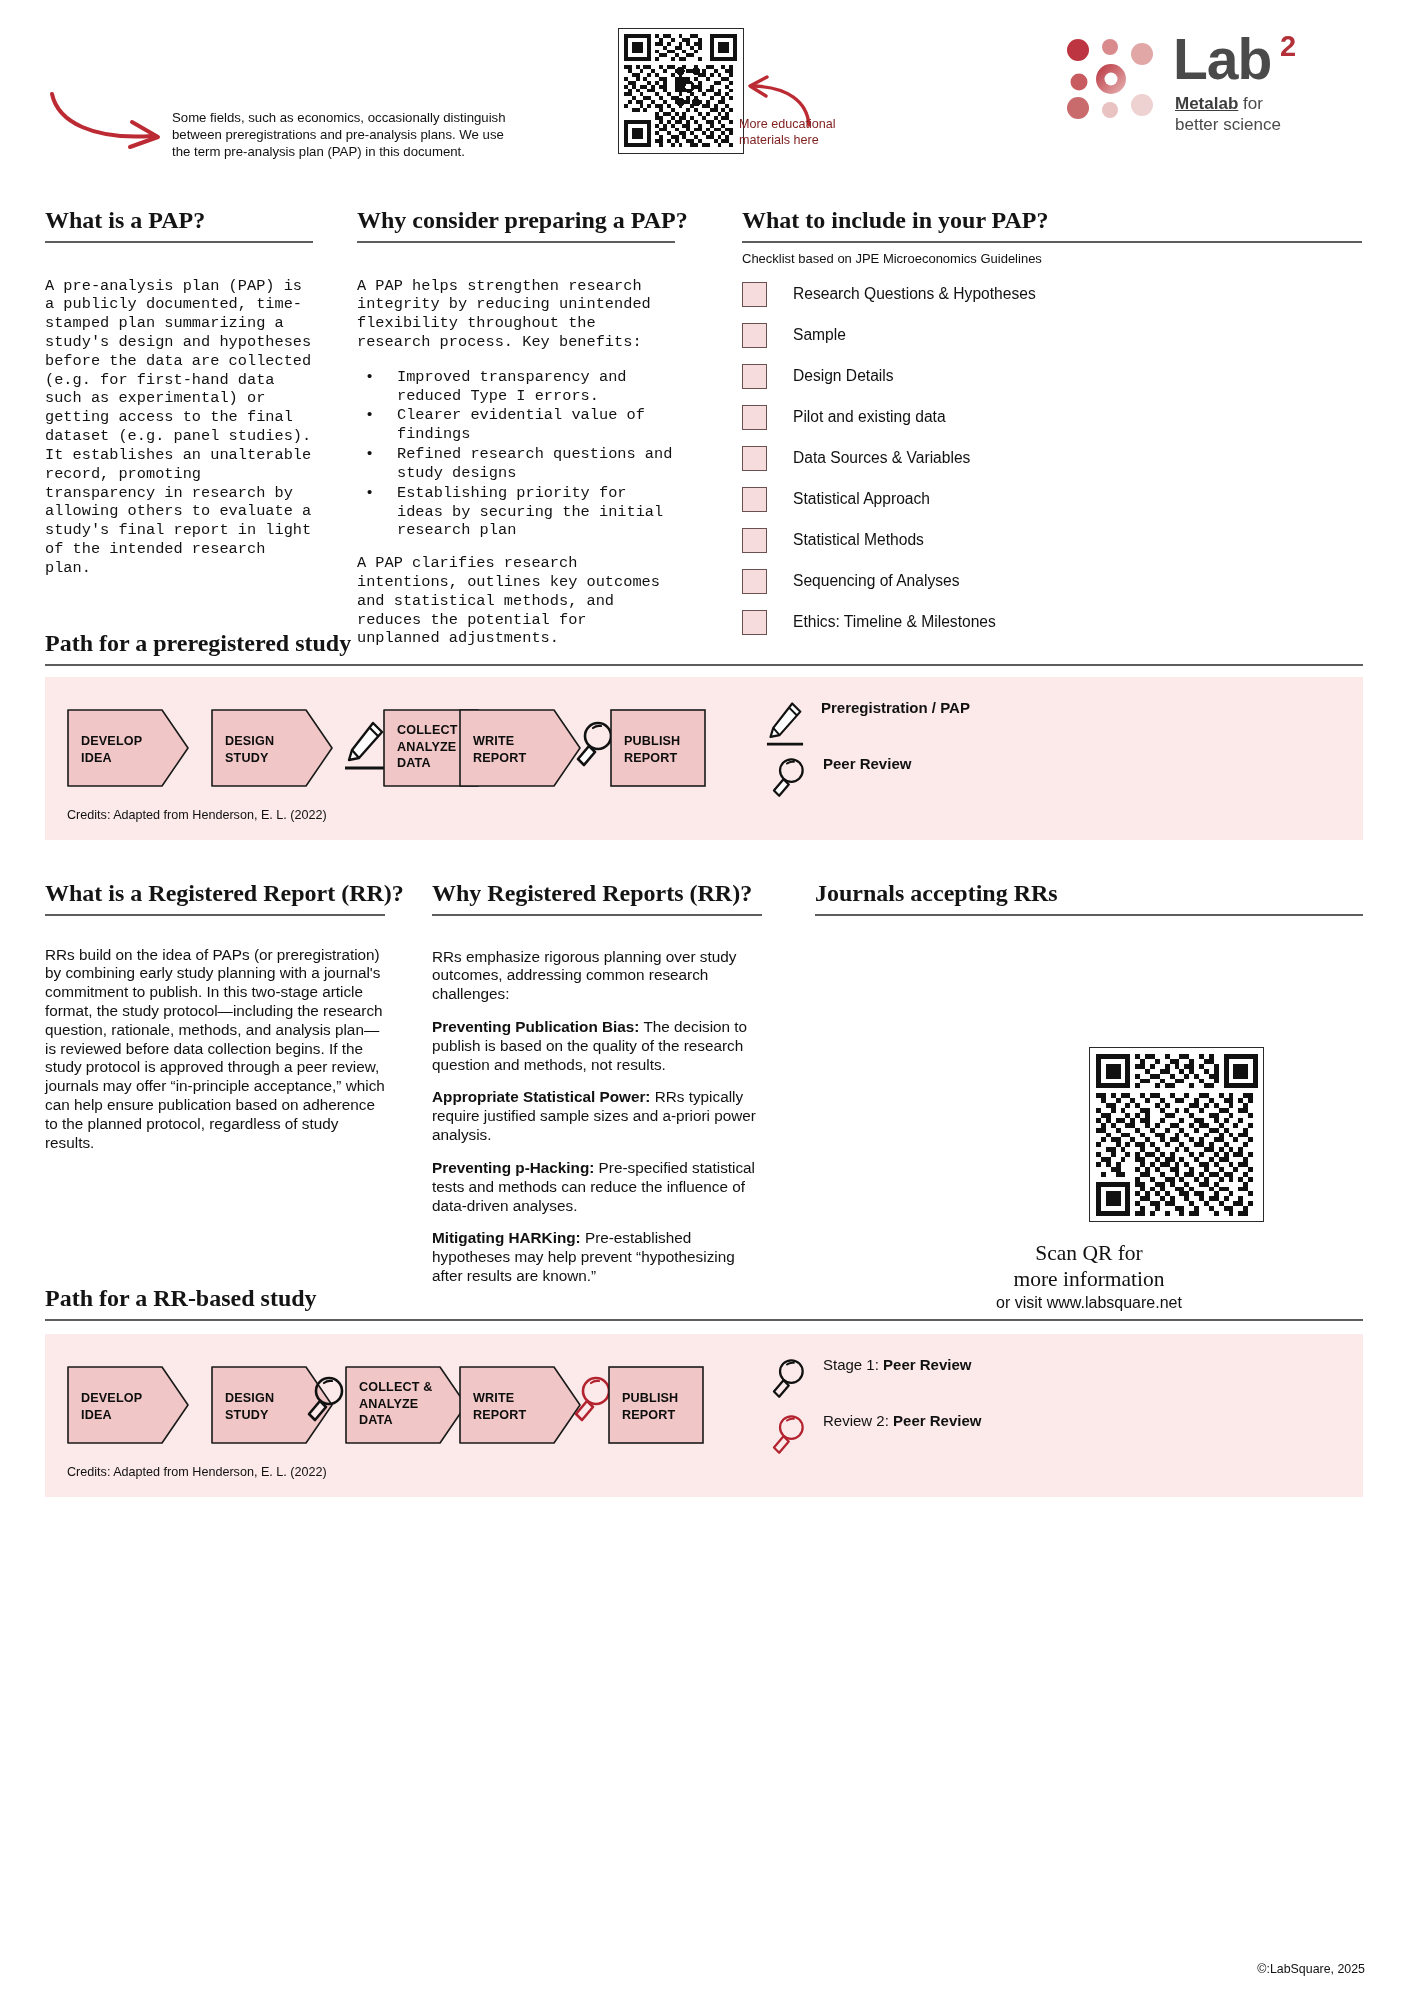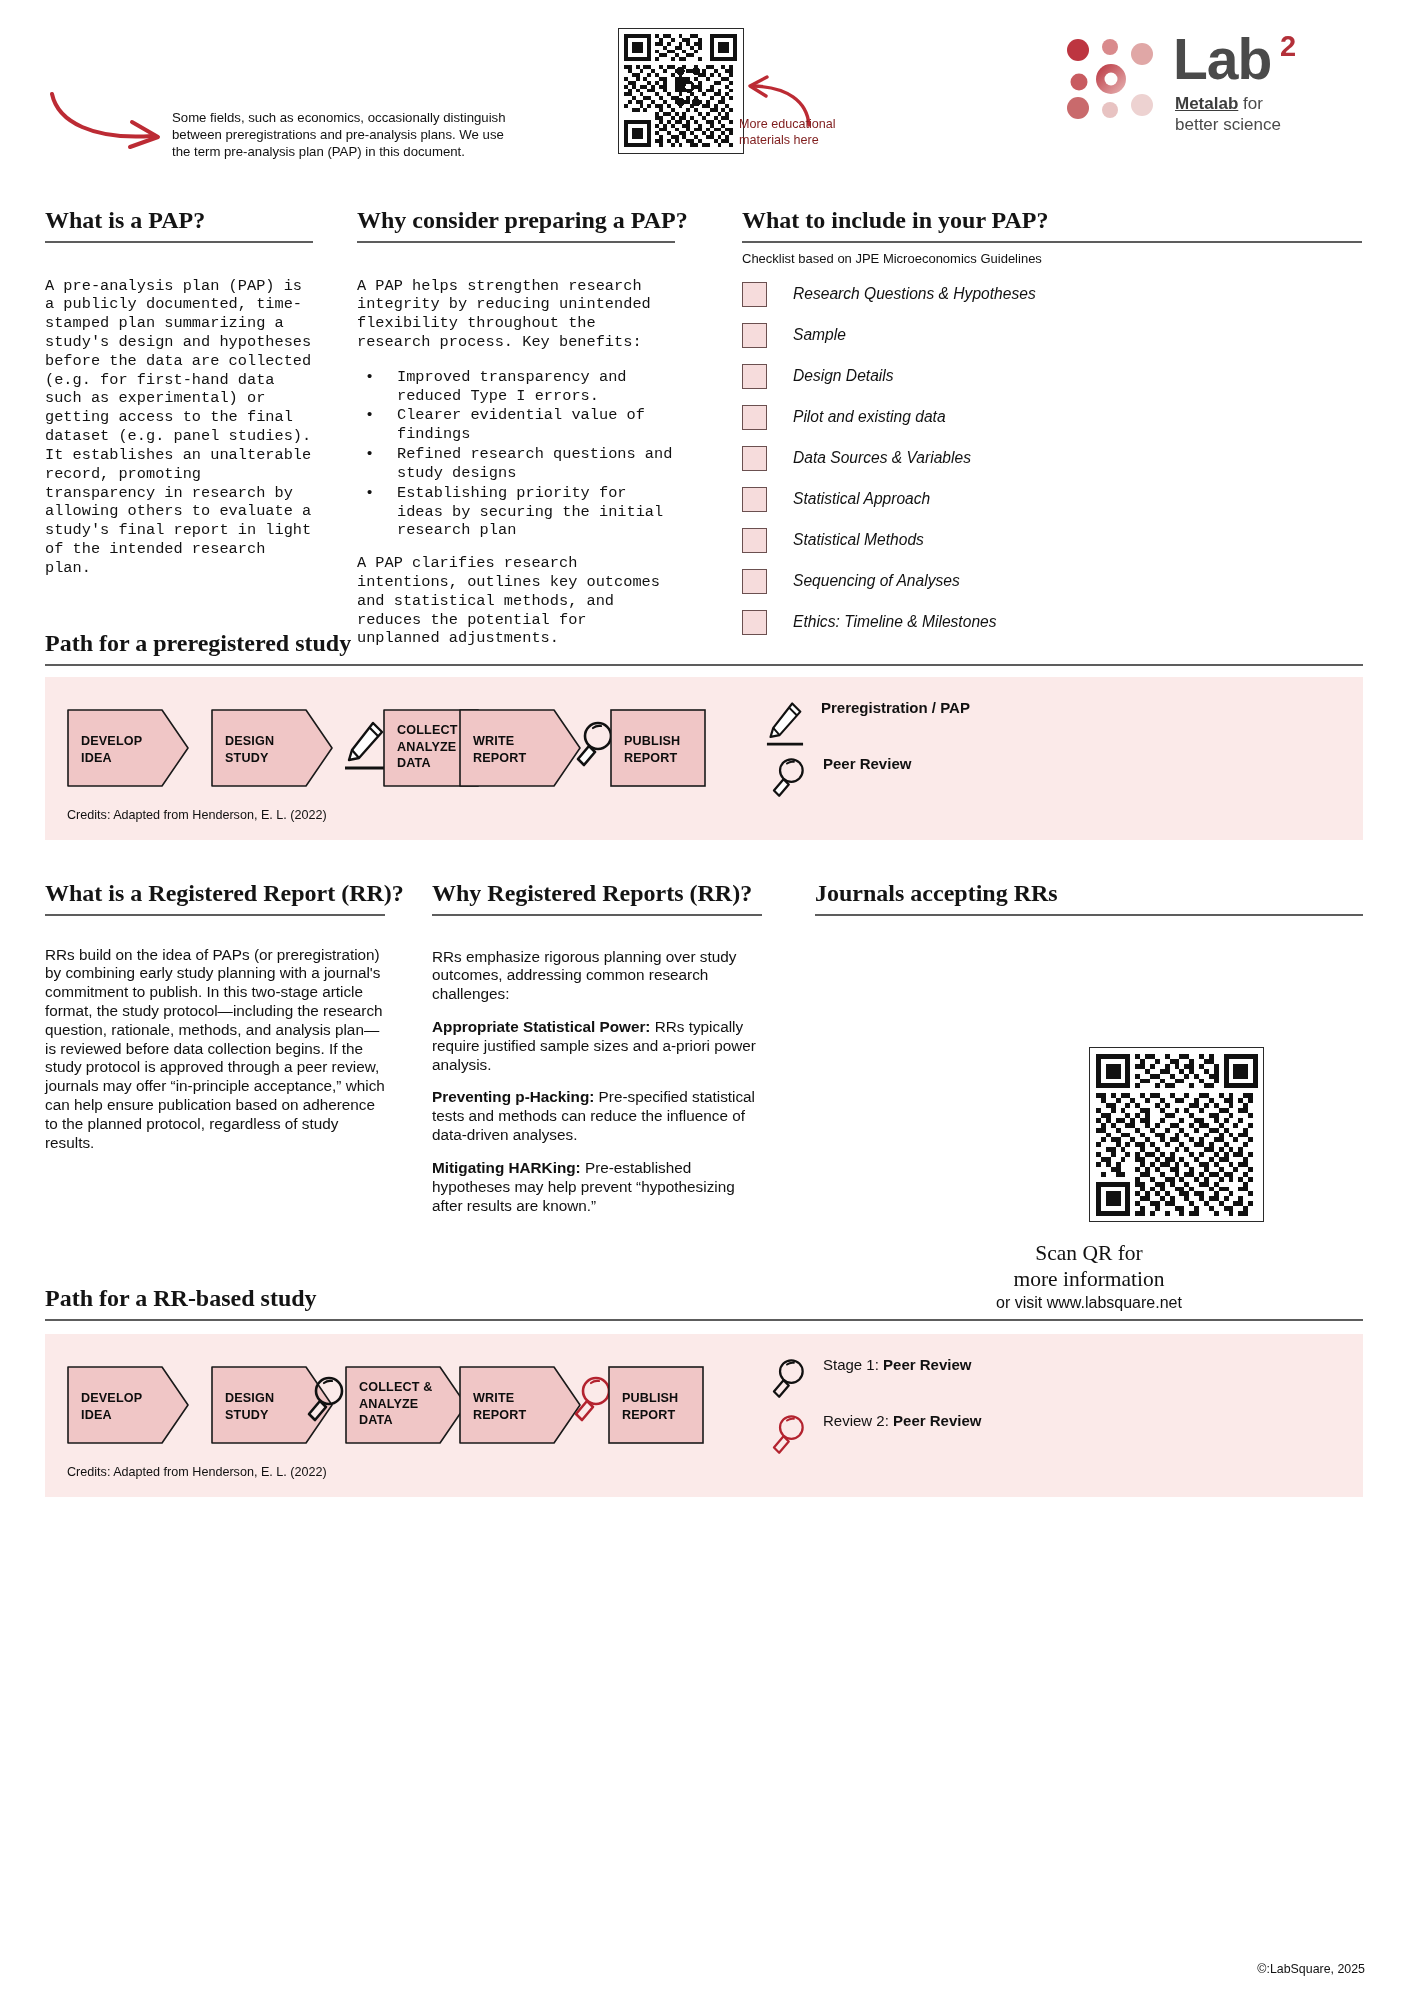--- a/index.html
+++ b/index.html
@@ -53,21 +53,21 @@
   .col-text { font-size:15.3px; line-height:1.23; color:#121212;font-family:Liberation Mono, monospace; }
   .col-text p { margin-bottom:16px; }
 
   
   ul.bl { list-style:none; margin:0 0 14px 0; }
   ul.bl li { position:relative; padding-left:40px; margin-bottom:1px; font-size:15.3px; line-height:1.23; }
   ul.bl li .dot { position:absolute; left:8px; top:0px; }
 
   
   .chk-note { font-size:13px; color:#111; margin-top:8px; }
-  .chk-row { display:flex; align-items:center; margin-top:16px;font-style:italic; }
+  .chk-row { display:flex; align-items:center; margin-top:16px; }
   .chk-box { width:25px; height:25px; background:#f6dcdc; border:1.4px solid #6b5050; flex:0 0 auto; }
   .chk-label { margin-left:26px; font-size:15.6px; color:#111; white-space:nowrap;}
 
   
   .flow-panel { position:absolute; background:#fbeae9; }
   .chev { position:absolute; }
   .chev svg { display:block; }
   .chev-label {
     position:absolute; left:14px; font-weight:bold; font-size:12.6px;
     line-height:1.33; color:#0d0d0d; letter-spacing:0.15px; white-space:pre-line;
@@ -512,20 +512,21 @@
     <div class="sec-head">What is a Registered Report (RR)?</div>
     <div class="rule" style="width:340px;"></div>
     <div class="rr-body" style="margin-top:30px;">RRs build on the idea of PAPs (or preregistration) by combining early study planning with a journal's commitment to publish. In this two-stage article format, the study protocol—including the research question, rationale, methods, and analysis plan—is reviewed before data collection begins. If the study protocol is approved through a peer review, journals may offer “in-principle acceptance,” which can help ensure publication based on adherence to the planned protocol, regardless of study results.</div>
   </div>
 
   <div style="position:absolute; left:432px; top:880px; width:330px;">
     <div class="sec-head">Why Registered Reports (RR)?</div>
     <div class="rule" style="width:330px;"></div>
     <div class="rr-body" style="margin-top:32px;">
       <p>RRs emphasize rigorous planning over study outcomes, addressing common research challenges:</p>
+      <p><b>Preventing Publication Bias:</b><span> The decision to publish is based on the quality of the research question and methods, not results.</span></p>
       <p><b>Appropriate Statistical Power:</b><span> RRs typically require justified sample sizes and a-priori power analysis.</span></p>
       <p><b>Preventing p-Hacking:</b><span> Pre-specified statistical tests and methods can reduce the influence of data-driven analyses.</span></p>
       <p><b>Mitigating HARKing:</b><span> Pre-established hypotheses may help prevent “hypothesizing after results are known.”</span></p>
     </div>
   </div>
 
   <div style="position:absolute; left:815px; top:880px; width:548px;">
     <div class="sec-head" style="text-align:left;">Journals accepting RRs</div>
     <div class="rule" style="width:548px;"></div>
   </div>

